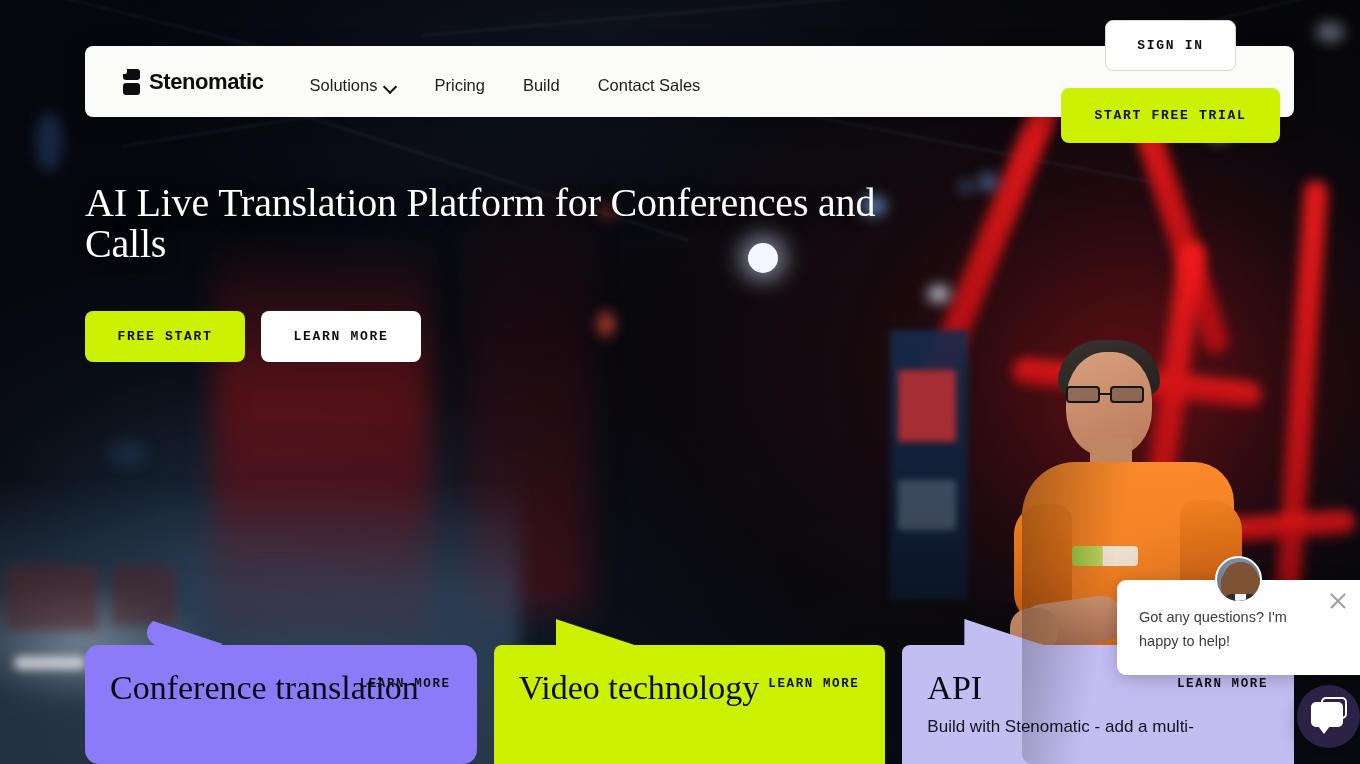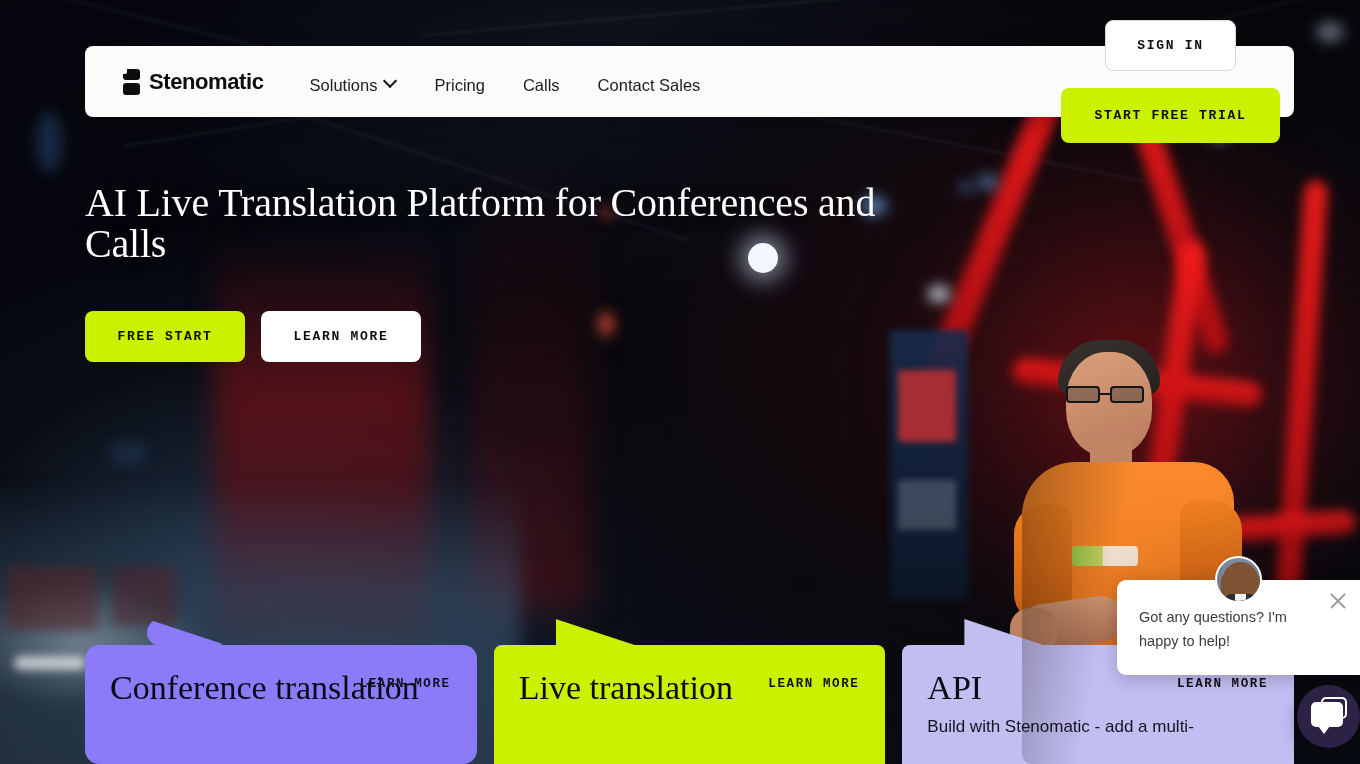--- a/index.html
+++ b/index.html
@@ -139,21 +139,21 @@
     position: absolute; left: 0; background: #0d0d0f; border-radius: 3px;
   }
   .brand-mark .bm.top    { top: 0;  width: 17px; height: 11px; border-radius: 3px 3px 3px 3px; }
   .brand-mark .bm.notch  { top: 0;  left: 0; width: 4px; height: 5px; background: #fbfbf9; border-radius: 0 0 2px 0; }
   .brand-mark .bm.bottom { top: 14px; width: 17px; height: 12px; }
   .brand-name {
     font-size: 22px; font-weight: 700; color: #0d0d0f; letter-spacing: -0.4px;
   }
   .nav { display: flex; align-items: center; gap: 38px; margin-left: 46px; }
   .nav-item {
-    font-size: 16.5px; color: #1d1d1f; display: flex; gap: 8px;
+    font-size: 16.5px; color: #1d1d1f; display: flex; align-items: center; gap: 8px;
     cursor: pointer; white-space: nowrap; margin-top: 8px;
   }
   .chev { width: 11px; height: 7px; position: relative; }
   .chev::before {
     content: ""; position: absolute; left: 0; top: 0;
     width: 8px; height: 8px; border-right: 2.2px solid #111; border-bottom: 2.2px solid #111;
     transform: rotate(45deg);
   }
   .header-actions { margin-left: auto; display: flex; align-items: center; gap: 17px; flex-direction: column; }
   .btn {
@@ -357,21 +357,21 @@
 
     <nav class="nav">
       <div class="nav-item">
         <span>Solutions</span>
         <span class="chev"></span>
       </div>
       <div class="nav-item">
         <span>Pricing</span>
       </div>
       <div class="nav-item">
-        <span>Calls</span>
+        <span>Build</span>
       </div>
       <div class="nav-item">
         <span>Contact Sales</span>
       </div>
     </nav>
 
     <div class="header-actions">
       <div class="btn btn-signin">SIGN IN</div>
       <div class="btn btn-trial">START FREE TRIAL</div>
     </div>
@@ -395,21 +395,21 @@
         <div class="card-title">Conference translation</div>
         <div class="card-learn">LEARN MORE</div>
       </div>
     </div>
 
     <div class="card c-lime">
       <div class="card-tail">
           <i></i>
         </div>
       <div class="card-body">
-        <div class="card-title">Live translation</div>
+        <div class="card-title">Video technology</div>
         <div class="card-learn">LEARN MORE</div>
       </div>
     </div>
 
     <div class="card c-lav">
       <div class="card-tail">
           <i></i>
         </div>
       <div class="card-body">
         <div class="card-title">API</div>

